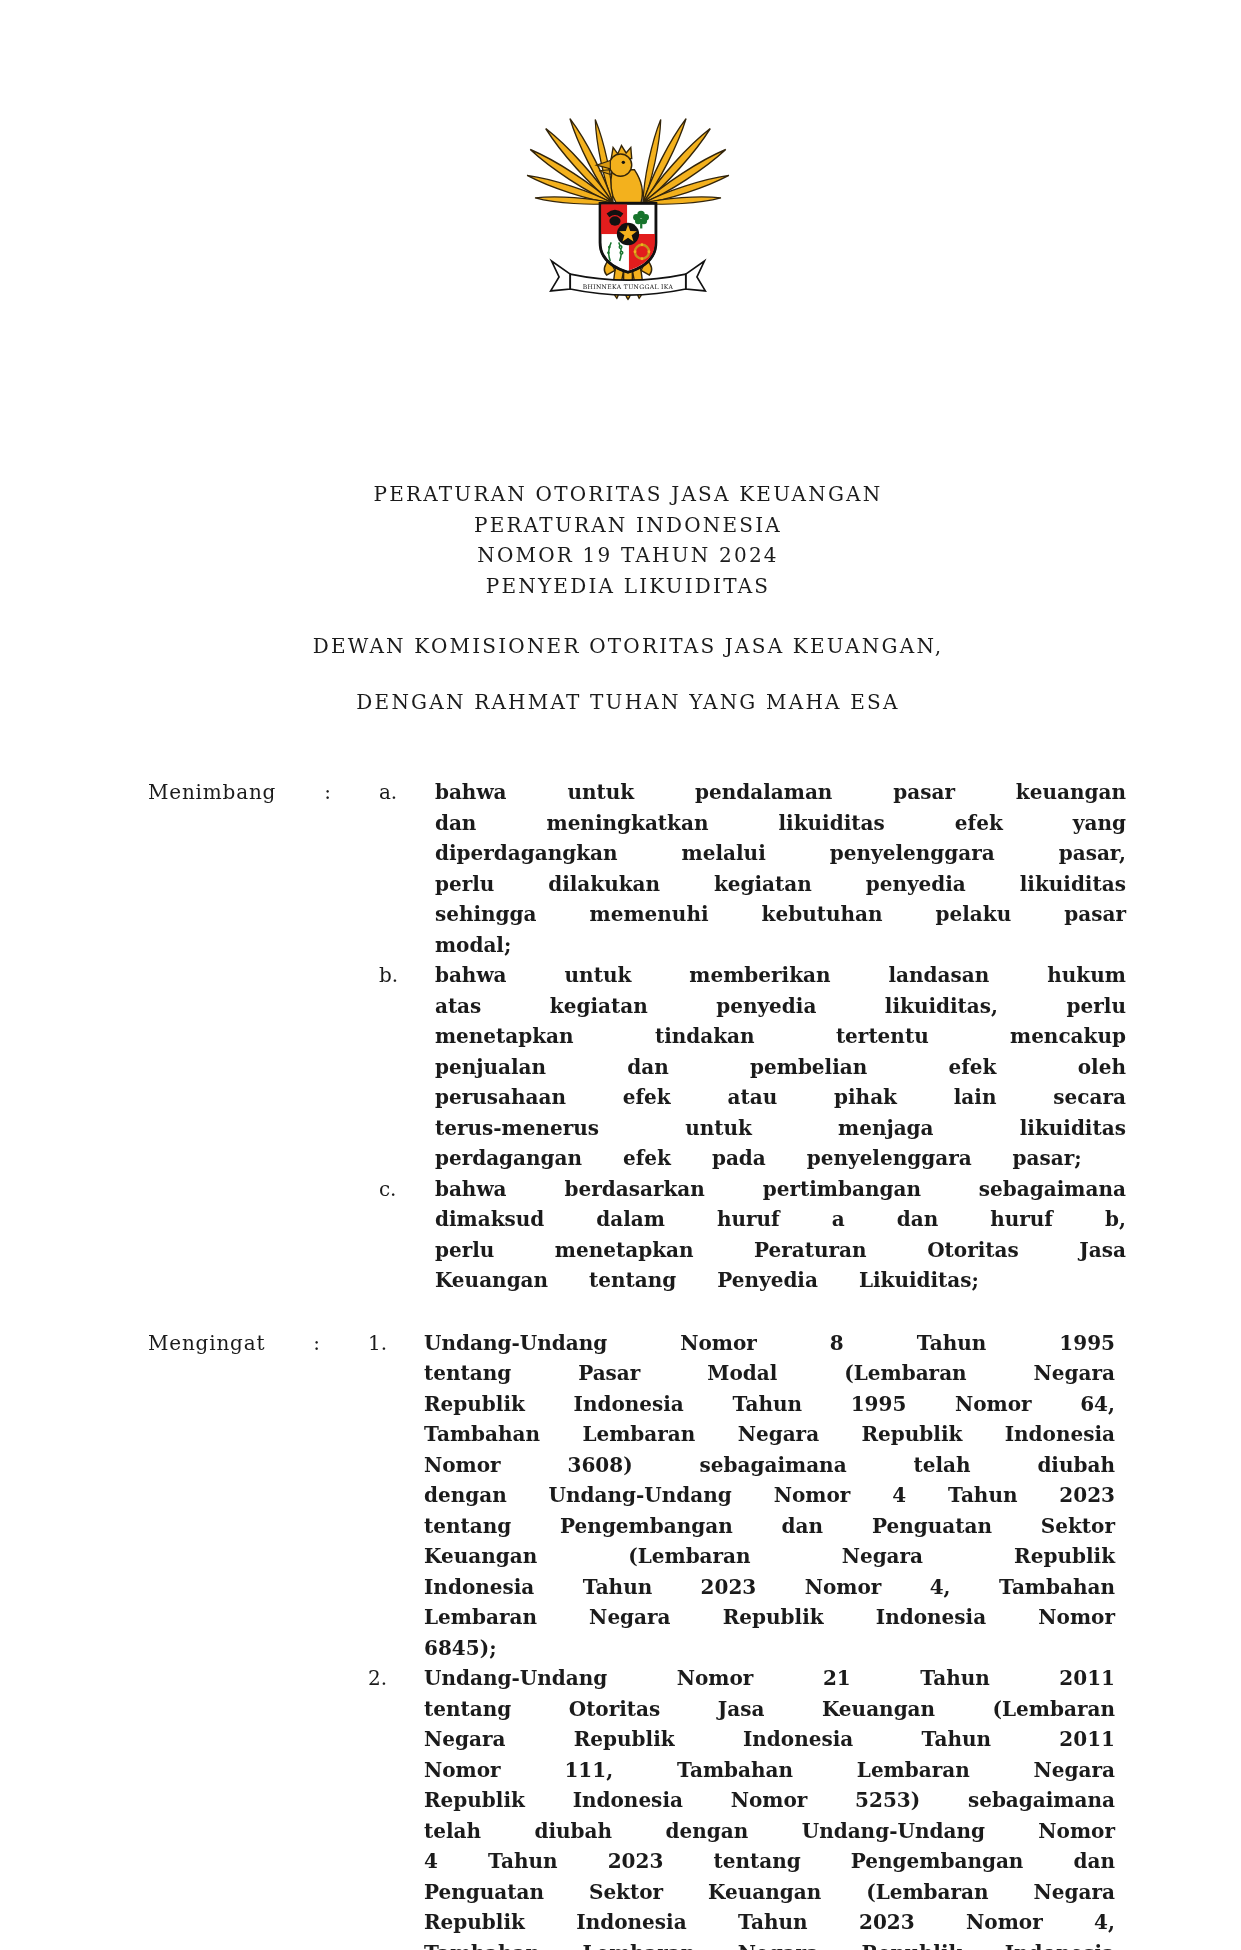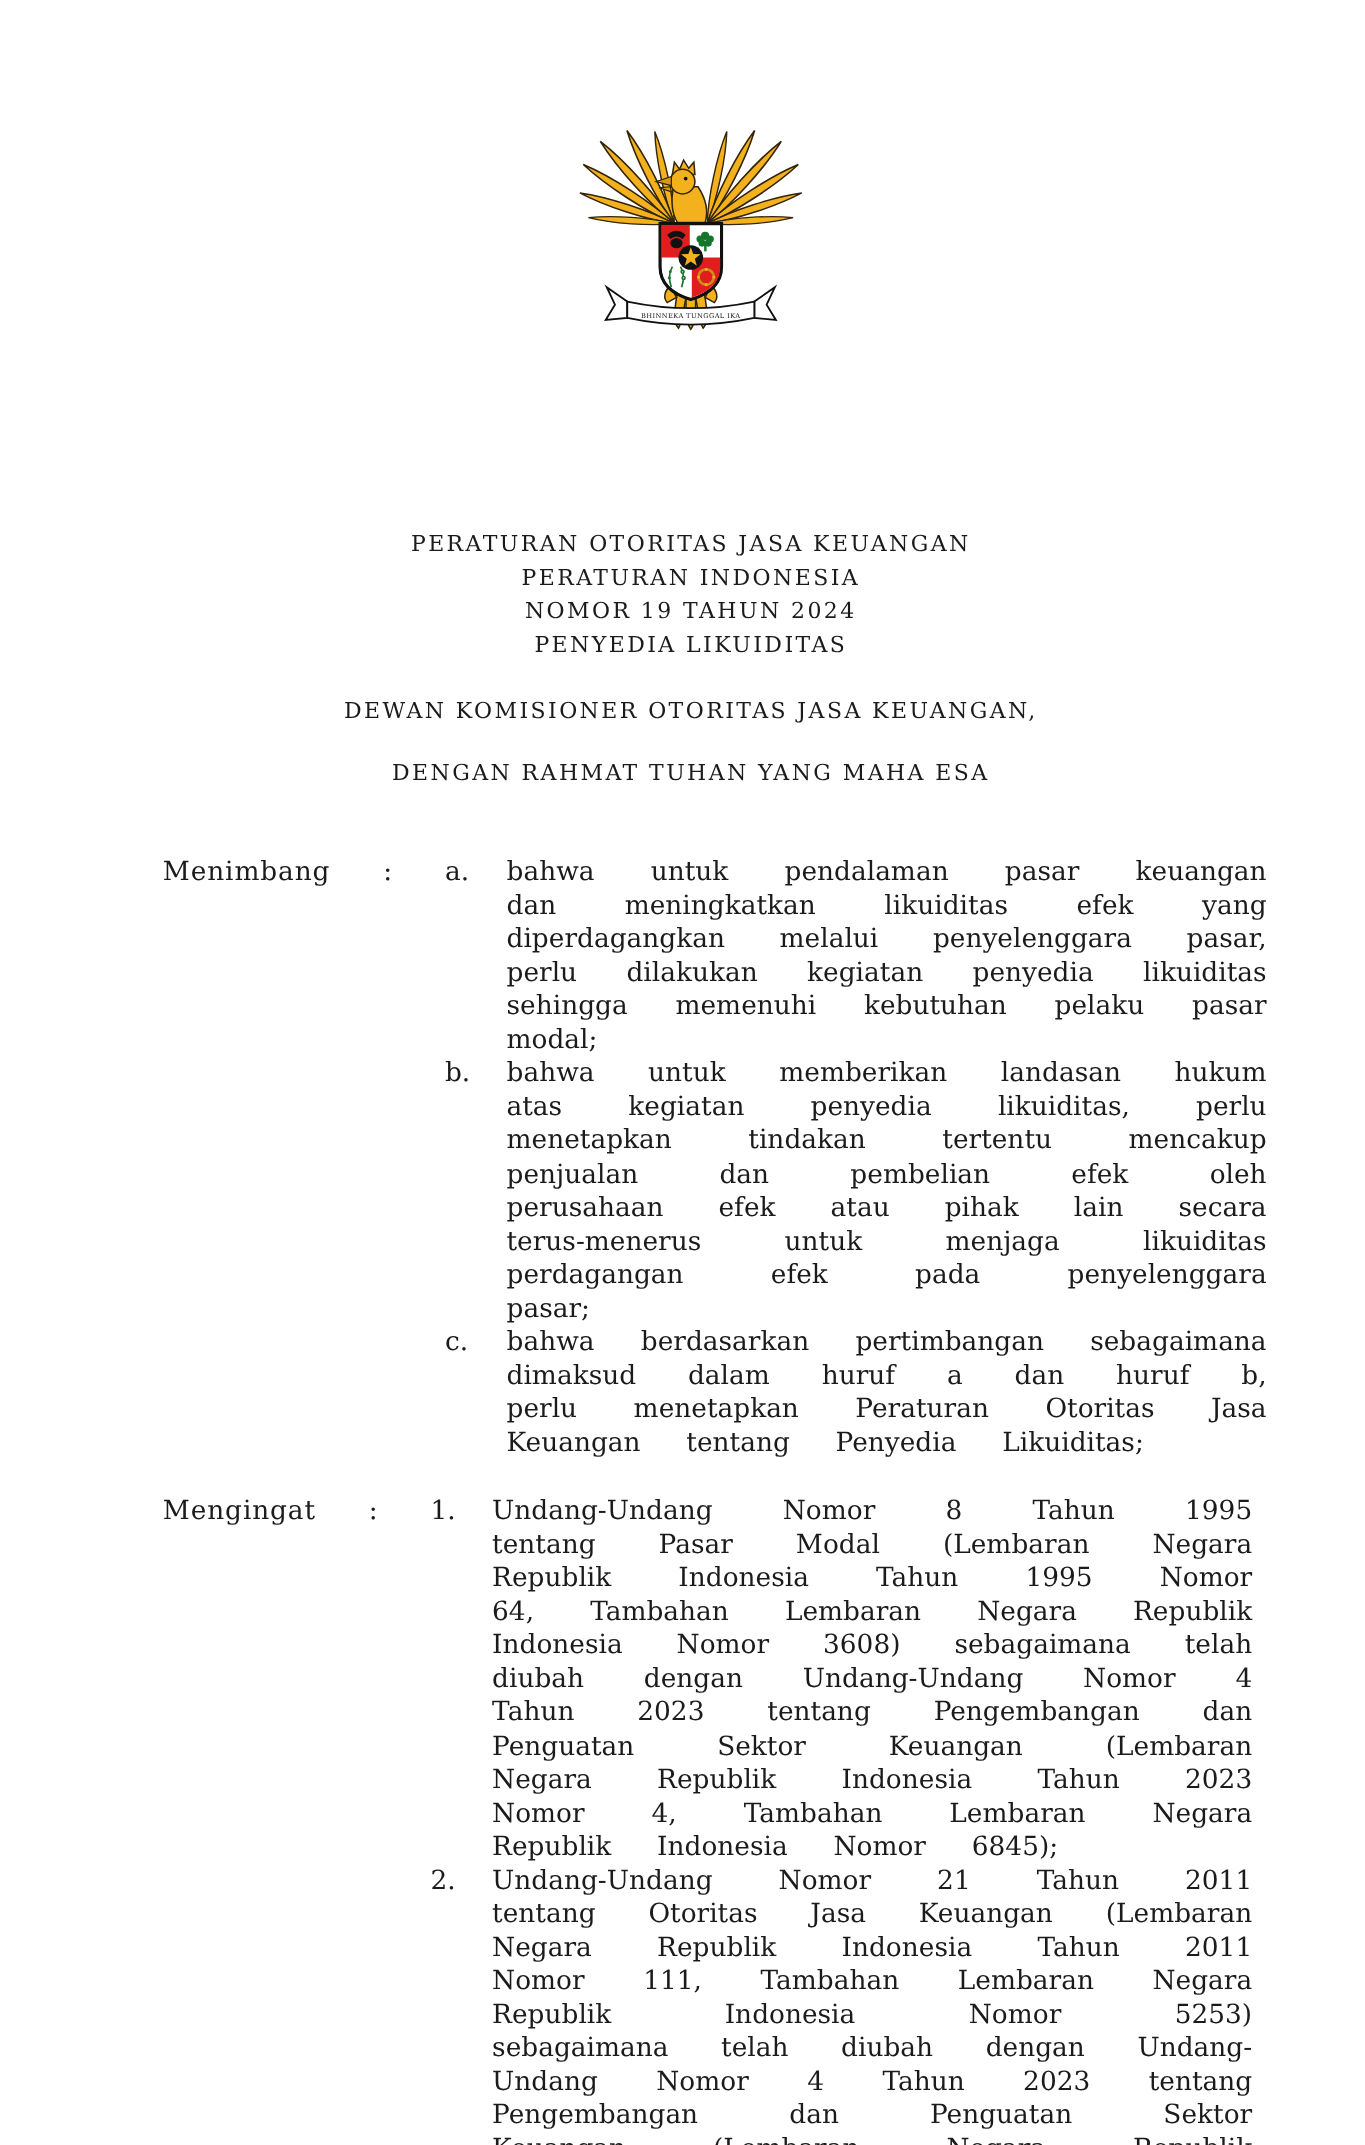--- a/index.html
+++ b/index.html
@@ -15,29 +15,29 @@
   }
   .content{position:absolute;left:148px;top:0;width:960px;}
   .emblem-wrap{margin-top:112px;height:191px;text-align:center;}
   .title-block{margin-top:176px;}
   .cline{
     text-align:center;font-size:20px;line-height:30.5px;letter-spacing:2.2px;
     white-space:nowrap;
   }
   .invocation{margin-top:25px;}
   .authority{margin-top:30px;}
-  .clause{display:flex;margin-top:60px;font-size:24px;line-height:30.5px;gap:48px;}
+  .clause{display:flex;margin-top:60px;font-size:20px;line-height:30.5px;gap:48px;}
   .clause + .clause{margin-top:32px;}
   .clause .label{width:177px;letter-spacing:0.8px;}
   .clause .sep{width:36px;}
   .clause .items{width:747px;}
   .item{display:flex;}
   .item .marker{width:56px;}
   .item .text{
-    width:691px;text-align:justify;word-spacing:34px;
+    width:691px;text-align:justify;word-spacing:34px;font-weight:bold;
   }
   
   .g-gold{fill:var(--gold);stroke:#33250a;stroke-width:1.5;}
   .g-goldD{fill:#d99a12;stroke:#33250a;stroke-width:1.2;}
   .g-shield{fill:#ffffff;stroke:var(--black);stroke-width:3;}
   .g-red{fill:var(--red);}
   .g-green{fill:var(--green);}
   .g-black{fill:var(--black);}
   .g-scroll{fill:#ffffff;stroke:var(--black);stroke-width:1.8;}
   .g-motto{fill:var(--black);font-family:"DejaVu Serif",serif;font-size:6.5px;letter-spacing:0.4px;}

